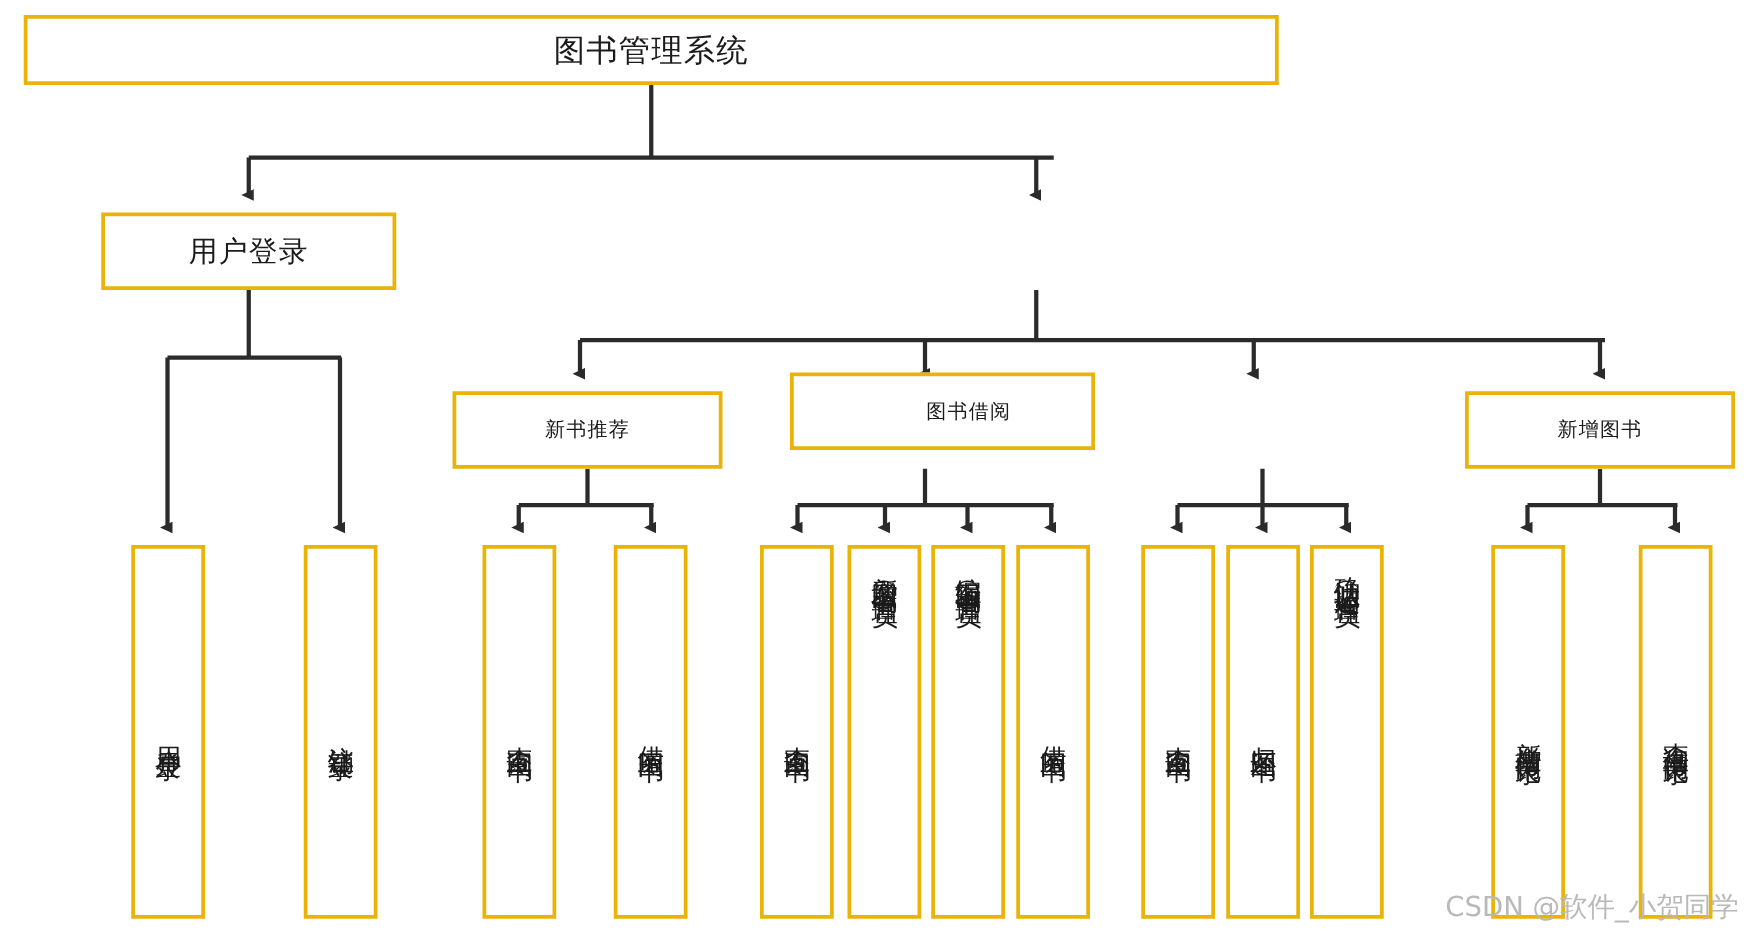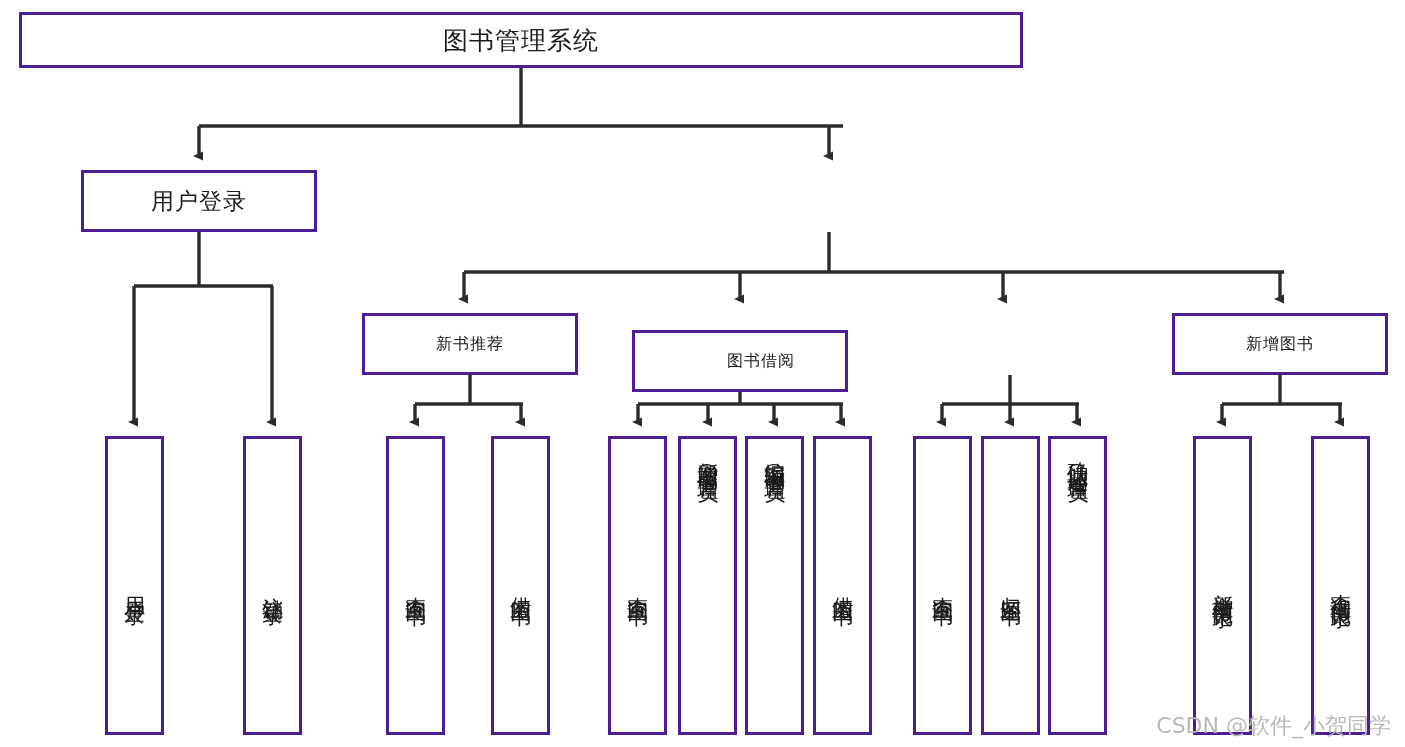--- a/index.html
+++ b/index.html
@@ -22,21 +22,21 @@
     position: absolute;
     left: 0;
     top: 0;
     width: 1405px;
     height: 747px;
     pointer-events: none;
   }
   .node {
     position: absolute;
     box-sizing: border-box;
-    border: 3px solid #4c1d95;
+    border: 3px solid #eab308;
     background: #ffffff;
     color: #1b1b1b;
     display: flex;
     align-items: center;
     justify-content: center;
     text-align: left;
     z-index: 2;
   }
   .node-root {
     font-size: 25px;
@@ -145,21 +145,21 @@
     <span>图书管理系统</span>
   </div>
 
   <div class="node node-l1" style="left:81px; top:170px; width:236px; height:62px;">
     <span>用户登录</span>
   </div>
 
   <div class="node node-l2" style="left:362px; top:313px; width:216px; height:62px;">
     <span>新书推荐</span>
   </div>
-  <div class="node node-l2" style="left:632px; top:330px; width:216px; height:62px;padding-left:42px;">
+  <div class="node node-l2" style="left:632px; top:298px; width:244px; height:62px;padding-left:42px;">
     <span>图书借阅</span>
   </div>
   <div class="node node-l2" style="left:1172px; top:313px; width:216px; height:62px;">
     <span>新增图书</span>
   </div>
 
   <div class="node node-leaf" style="left:105px; top:436px; width:59px; height:299px;">
     <span class="leaf-inner">
       <span class="vtext">用户登录</span>
     </span>

